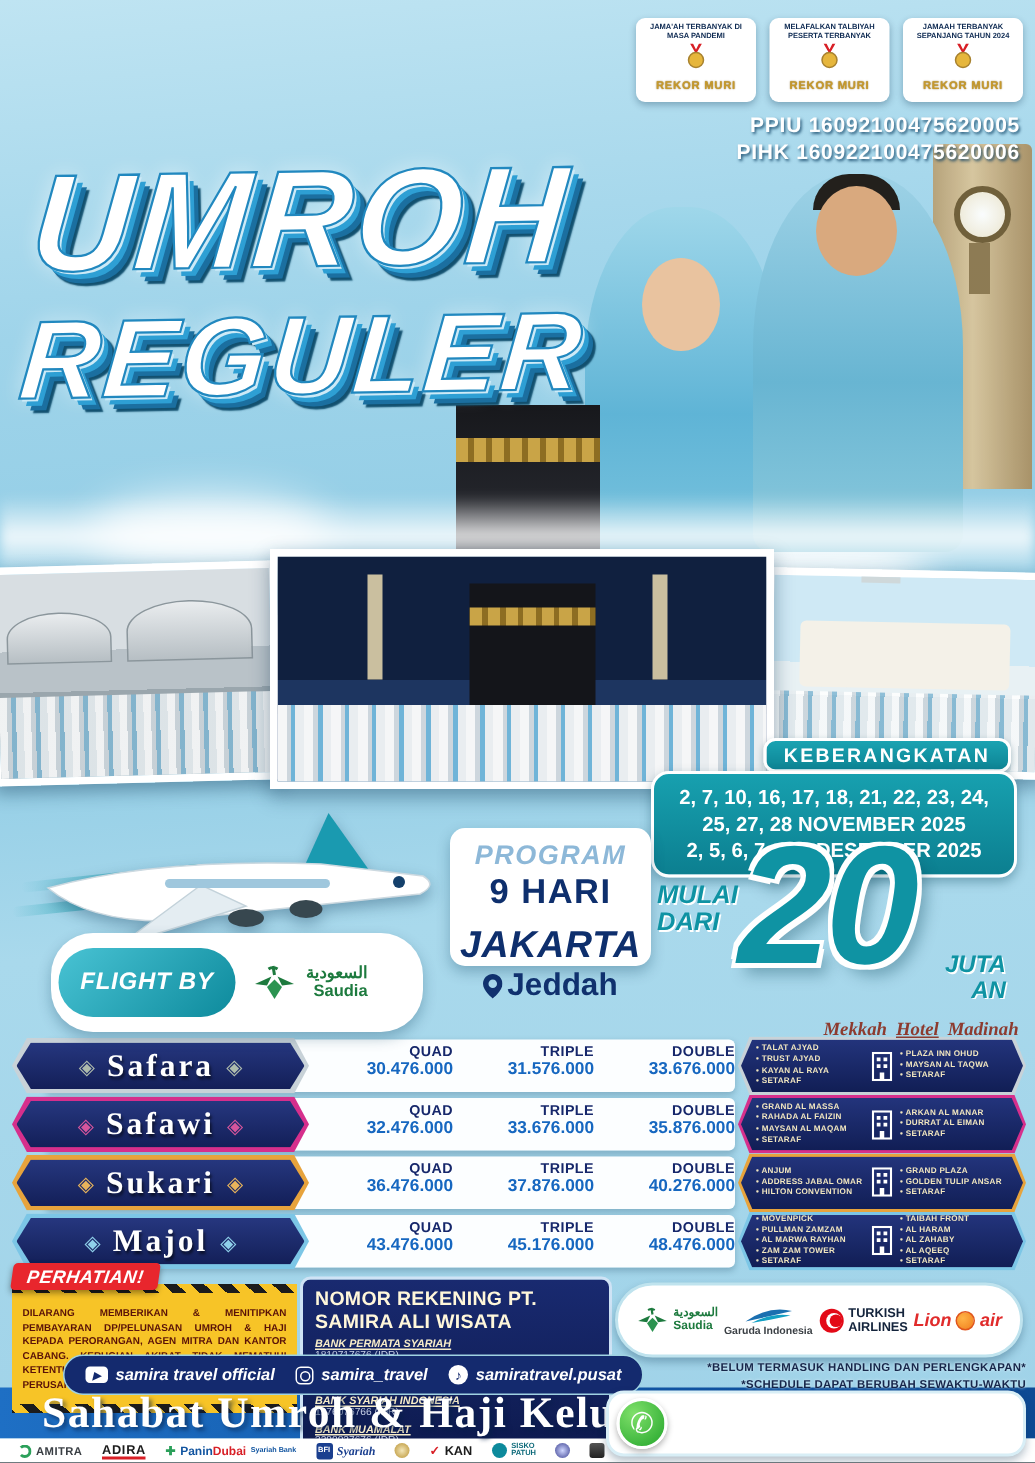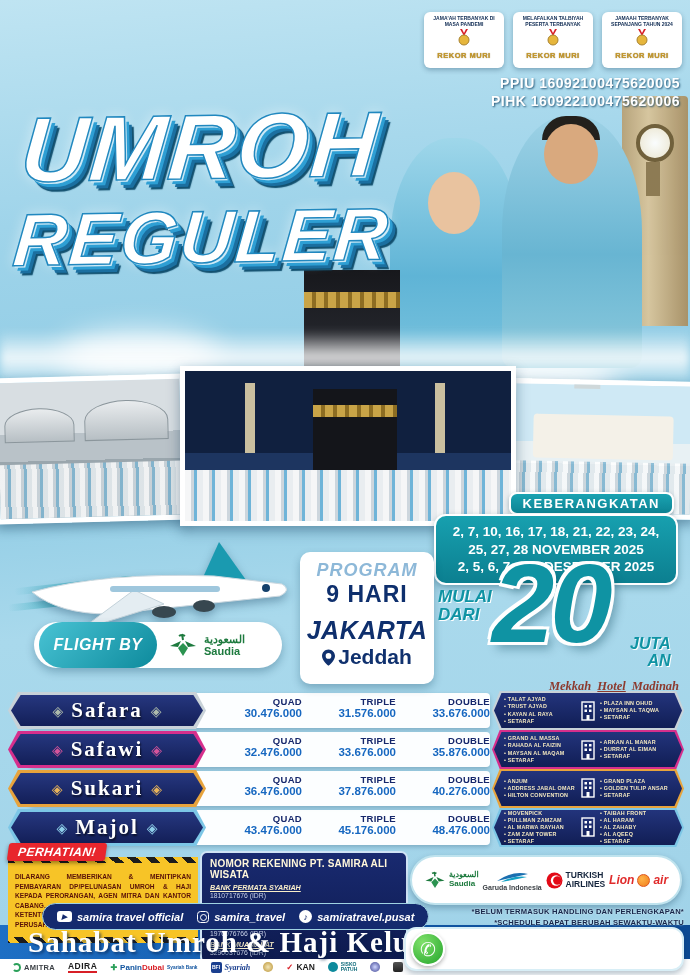--- a/index.html
+++ b/index.html
@@ -81,35 +81,35 @@
   .dep-label{ position:absolute; right:16px; top:492px; background:linear-gradient(180deg,#1aa3b2,#0d8494);
     border:2px solid #fff; border-radius:8px; padding:2px 12px; color:#fff; font-weight:800; font-size:13px;
     letter-spacing:1.5px; box-shadow:0 2px 5px rgba(0,60,80,.35); z-index:6;}
   .dep-box{ position:absolute; right:12px; top:514px; width:244px; background:linear-gradient(180deg,#17a0af,#0c7f90);
     border:2.5px solid #fff; border-radius:12px; padding:7px 6px; color:#fff; font-weight:800; font-size:13.5px;
     line-height:1.3; text-align:center; box-shadow:0 3px 7px rgba(0,60,80,.35); z-index:6;}
 
   
   .plane-wrap{ position:absolute; left:14px; top:534px; width:300px; height:110px;}
   .swoosh{ position:absolute; height:7px; border-radius:4px; background:linear-gradient(90deg,rgba(23,160,175,0),#17a0af);}
-  .program-box{ position:absolute; left:300px; top:552px; width:134px; height:132px; background:#fff;
+  .program-box{ position:absolute; left:300px; top:552px; width:134px; height:92px; background:#fff;
     border-radius:10px; box-shadow:0 4px 9px rgba(10,60,90,.3); text-align:center; padding-top:8px; z-index:6;}
   .prog-label{ color:#8db8d8; font-weight:700; font-style:italic; font-size:18px; letter-spacing:1px;}
   .prog-days{ color:#0e2f6d; font-weight:900; font-size:23px; letter-spacing:1px;}
   .prog-from{ color:#0e2f6d; font-weight:900; font-style:italic; font-size:25px; letter-spacing:.5px; margin-top:8px;}
   .prog-to{ color:#10316e; font-weight:800; font-size:21px; display:flex; align-items:center; justify-content:center; gap:3px;}
   .mulai{ position:absolute; left:438px; top:588px; color:#0f93a3; font-weight:900; font-style:italic;
     font-size:17px; line-height:1.05; text-shadow:1px 1px 0 #fff; z-index:6;}
   .big30{ position:absolute; left:492px; top:548px; font-size:112px; font-weight:900; font-style:italic; color:#0f93a3;
     line-height:1; z-index:6; letter-spacing:-4px;
     text-shadow:-3px -3px 0 #fff,3px -3px 0 #fff,-3px 3px 0 #fff,3px 3px 0 #fff,6px 7px 10px rgba(0,60,80,.35);}
   .jutaan{ position:absolute; left:630px; top:636px; color:#0f93a3; font-weight:900; font-style:italic;
     font-size:16px; line-height:1.05; text-shadow:1px 1px 0 #fff; z-index:6; text-align:left;}
-  .flight-pill{ position:absolute; left:34px; top:622px; width:248px; height:46px; background:#fff; border-radius:28px;
-    box-shadow:0 4px 9px rgba(10,60,90,.3); display:flex; align-items:center; z-index:6;}
+  .flight-pill{ position:absolute; left:34px; top:622px; width:248px; height:66px; background:#fff; border-radius:28px;
+    box-shadow:0 4px 9px rgba(10,60,90,.3); display:flex; align-items:center; z-index:6;text-align:right;}
   .flight-label{ margin:5px; width:118px; height:46px; border-radius:23px;
     background:linear-gradient(135deg,#49c3d4,#0d8a9c); color:#fff; font-weight:800; font-style:italic;
     font-size:16px; display:flex; align-items:center; justify-content:center; letter-spacing:.5px;}
   .saudia-mini{ display:flex; align-items:center; gap:6px; padding-left:6px;}
   .saudia-txt{ color:#1d7a3e; font-weight:700; font-size:11px; line-height:1.1;}
 
   
   .price-row{ position:absolute; left:0; width:690px; height:37px;}
   .row-strip{ position:absolute; left:30px; top:1px; width:460px; height:35px; background:rgba(255,255,255,.96);
     border-radius:4px; box-shadow:0 2px 4px rgba(10,50,80,.25);}
@@ -149,21 +149,21 @@
   .perhatian{ position:absolute; left:8px; top:842px; width:190px; z-index:6;}
   .perhatian-label{ display:inline-block; background:#e8262d; color:#fff; font-weight:900; font-style:italic;
     font-size:12px; padding:2px 10px; transform:skew(-8deg); border-radius:3px; letter-spacing:.5px;
     box-shadow:0 2px 4px rgba(0,0,0,.4); position:relative; z-index:2;}
   .perhatian-box{ margin-top:-4px; background:#f7c427; padding:9px 7px 8px; color:#5a1208; font-weight:800;
     font-size:6.6px; line-height:1.45; text-align:justify;
     border-top:6px solid; border-bottom:6px solid;
     border-image:repeating-linear-gradient(45deg,#1c1c1c 0 6px,#f7c427 6px 12px) 6;}
   .rekening{ position:absolute; left:200px; top:851px; width:208px; background:linear-gradient(180deg,#192a70,#0d1a4e);
     border:2px solid #cfe3f5; border-radius:7px; padding:5px 8px 6px; z-index:6;}
-  .rek-title{ color:#fff7da; font-weight:800; font-size:10px; letter-spacing:.2px; margin-bottom:3px;}
+  .rek-title{ color:#fff7da; font-weight:800; font-size:13px; letter-spacing:.2px; margin-bottom:3px;}
   .rek-grid{ display:grid; grid-template-columns:1fr; gap:3px 8px;}
   .rek-name{ color:#f8edc9; font-weight:800; font-style:italic; font-size:7.2px; text-decoration:underline;}
   .rek-num{ color:#c9d2e8; font-size:6.8px;}
   .airlines-box{ position:absolute; left:410px; top:855px; width:272px; height:50px; background:#fff;
     border-radius:25px; border:2px solid #bfe3ee; box-shadow:0 3px 6px rgba(10,50,80,.3);
     display:flex; align-items:center; justify-content:space-around; padding:0 10px; z-index:6;}
   .air-item{ display:flex; align-items:center; gap:3px;}
   .garuda-txt{ font-size:7px; color:#3a3f44; font-weight:600;}
   .turkish-txt{ font-size:8.5px; font-weight:900; color:#14243c; line-height:1.05;}
   .lion-txt{ font-size:12px; font-weight:900; font-style:italic; color:#e02b2b;}

